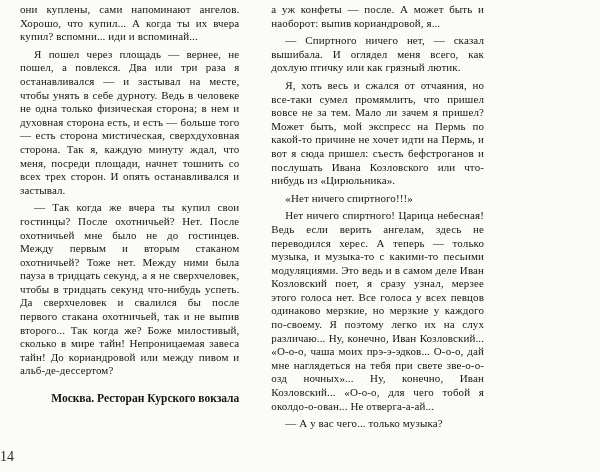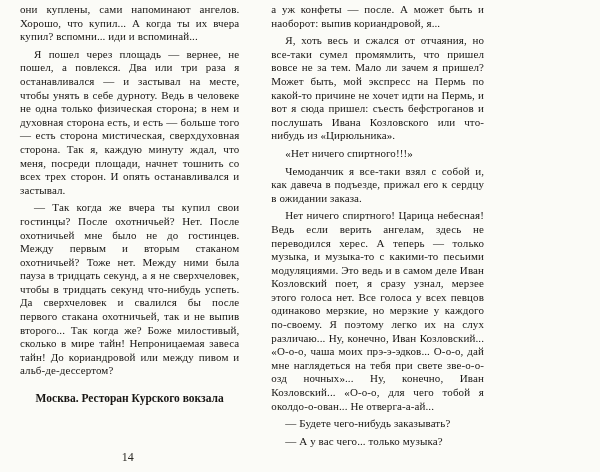--- a/index.html
+++ b/index.html
@@ -38,29 +38,29 @@
     letter-spacing: 0.1px;
   }
   .para--noindent {
     text-indent: 0;
   }
   .chapter-heading {
     margin: 13px 0 9px 0;
     font-size: 11.5px;
     line-height: 14px;
     font-weight: bold;
-    text-align: center;
+    text-align: right;
   }
   .page-number {
     position: absolute;
     left: 0;
     bottom: 7px;
     width: 100%;
-    text-align: center;
-    font-size: 12px;
+    text-align: left;
+    font-size: 14px;
     color: #2b2925;
   }
 </style>
 </head>
 <body>
 
 <div class="spread">
 
   <section class="page page--left">
     <div class="page-text">
@@ -68,22 +68,21 @@
       <p class="para">Я пошел через площадь — вернее, не пошел, а повлекся. Два или три раза я останавливался — и застывал на месте, чтобы унять в себе дурноту. Ведь в человеке не одна только физическая сторона; в нем и духовная сторона есть, и есть — больше того — есть сторона мистическая, сверхдуховная сторона. Так я, каждую минуту ждал, что меня, посреди площади, начнет тошнить со всех трех сторон. И опять останавливался и застывал.</p>
       <p class="para">— Так когда же вчера ты купил свои гостинцы? После охотничьей? Нет. После охотничьей мне было не до гостинцев. Между первым и вторым стаканом охотничьей? Тоже нет. Между ними была пауза в тридцать секунд, а я не сверхчеловек, чтобы в тридцать секунд что-нибудь успеть. Да сверхчеловек и свалился бы после первого стакана охотничьей, так и не выпив второго... Так когда же? Боже милостивый, сколько в мире тайн! Непроницаемая завеса тайн! До кориандровой или между пивом и альб-де-дессертом?</p>
       <h2 class="chapter-heading">Москва. Ресторан Курского вокзала</h2>
     </div>
     <footer class="page-number">14</footer>
   </section>
 
   <section class="page page--right">
     <div class="page-text">
       <p class="para para--noindent">а уж конфеты — после. А может быть и наоборот: выпив кориандровой, я...</p>
+      <p class="para">— Спиртного ничего нет, — сказал вышибала. И оглядел меня всего, как дохлую птичку или как грязный лютик.</p>
       <p class="para">Я, хоть весь и сжался от отчаяния, но все-таки сумел промямлить, что пришел вовсе не за тем. Мало ли зачем я пришел? Может быть, мой экспресс на Пермь по какой-то причине не хочет идти на Пермь, и вот я сюда пришел: съесть бефстроганов и послушать Ивана Козловского или что-нибудь из «Цирюльника».</p>
       <p class="para">«Нет ничего спиртного!!!»</p>
-      <p class="para">Чемоданчик я все-таки взял с собой и, как давеча в подъезде, прижал его к сердцу в ожидании заказа.</p>
       <p class="para">Нет ничего спиртного! Царица небесная! Ведь если верить ангелам, здесь не переводился херес. А теперь — только музыка, и музыка-то с какими-то песьими модуляциями. Это ведь и в самом деле Иван Козловский поет, я сразу узнал, мерзее этого голоса нет. Все голоса у всех певцов одинаково мерзкие, но мерзкие у каждого по-своему. Я поэтому легко их на слух различаю... Ну, конечно, Иван Козловский... «О-о-о, чаша моих прэ-э-эдков... О-о-о, дай мне наглядеться на тебя при свете зве-о-о-озд ночных»... Ну, конечно, Иван Козловский... «О-о-о, для чего тобой я околдо-о-ован... Не отверга-а-ай...</p>
-      <p class="para">— Будете чего-нибудь заказывать?</p>
       <p class="para">— А у вас чего... только музыка?</p>
     </div>
   </section>
 
 </div>
 
 </body></html>

